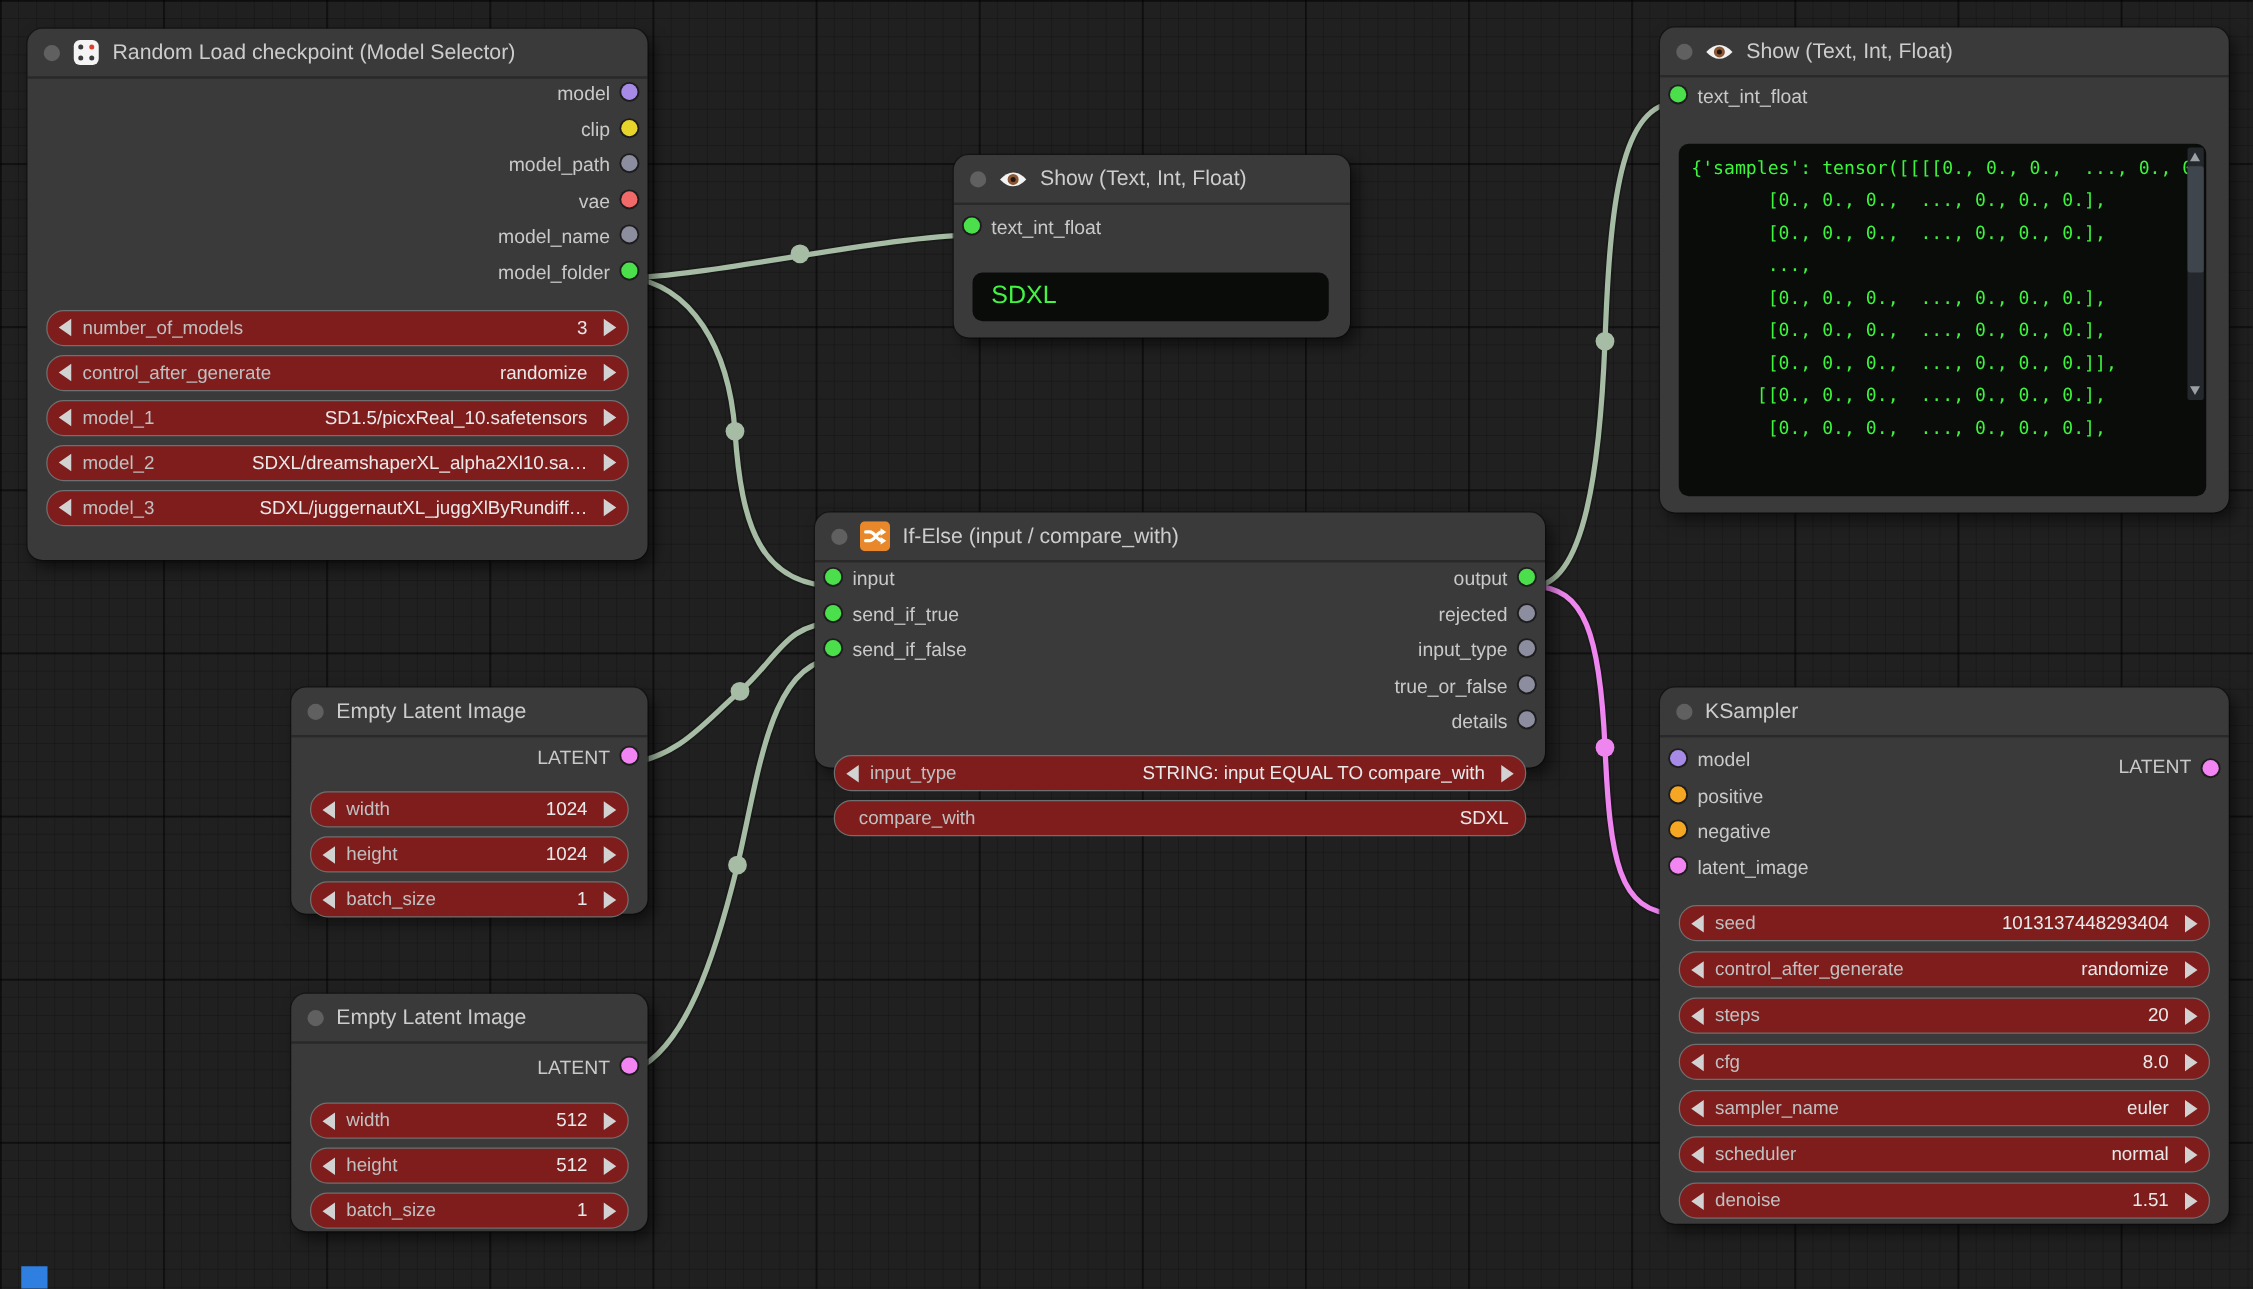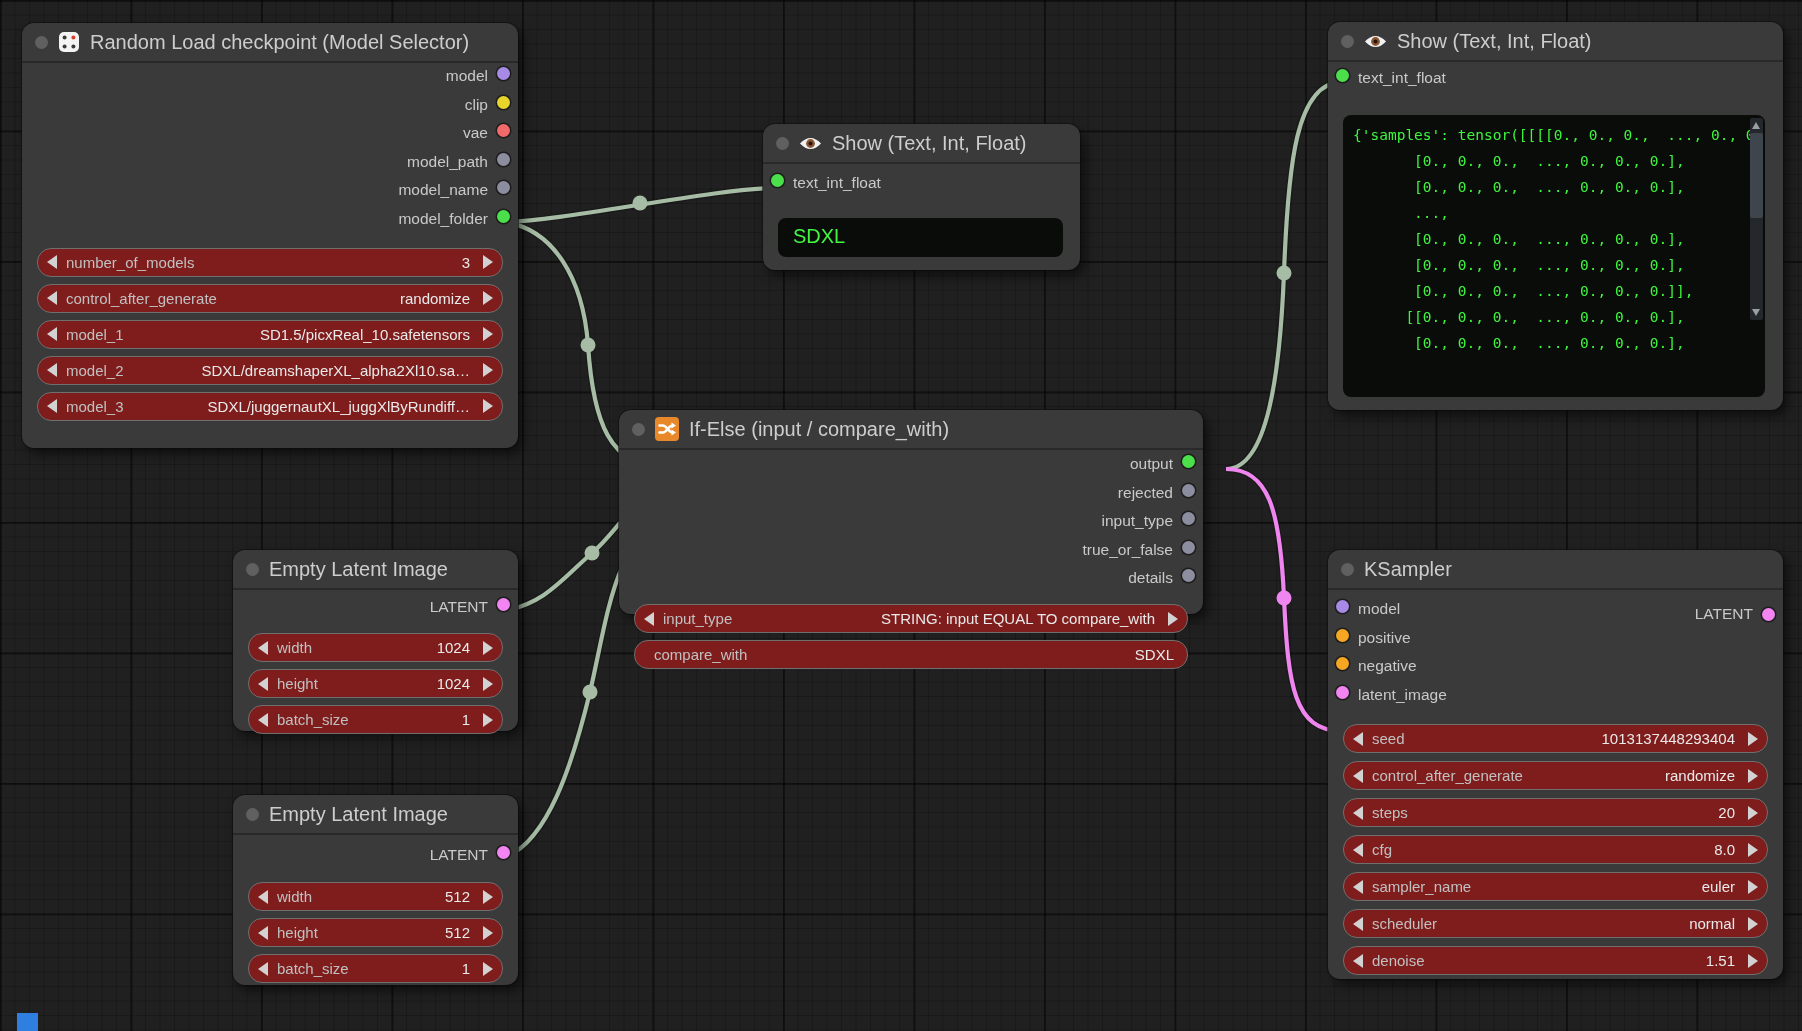--- a/index.html
+++ b/index.html
@@ -11,21 +11,21 @@
       linear-gradient(rgba(0,0,0,.45) 1.5px, transparent 1.5px),
       linear-gradient(90deg, rgba(0,0,0,.45) 1.5px, transparent 1.5px),
       linear-gradient(rgba(0,0,0,.20) 1px, transparent 1px),
       linear-gradient(90deg, rgba(0,0,0,.20) 1px, transparent 1px);
     background-size:130.5px 130.5px,130.5px 130.5px,14.5px 14.5px,14.5px 14.5px;
   }
   .node{position:absolute;background:#3a3a3a;border-radius:12px;
         box-shadow:5px 6px 12px rgba(0,0,0,.55), 0 0 0 1px rgba(15,15,15,.6);
         color:#c9c9c9;}
   .title{height:38px;display:flex;align-items:center;gap:10px;padding:0 13px;
-         border-bottom:2px solid rgba(0,0,0,.28);font-size:20px;color:#cdcdcd;white-space:nowrap;}
+         border-bottom:2px solid rgba(0,0,0,.28);font-size:17px;color:#cdcdcd;white-space:nowrap;}
   .collapse-dot{width:13px;height:13px;border-radius:50%;background:#606060;flex:none;}
   .title-icon{display:flex;align-items:center;flex:none;}
   .rows{display:flex;}
   .col{display:flex;flex-direction:column;flex:1;}
   .row{display:flex;align-items:flex-start;height:28.5px;font-size:15.5px;gap:9px;padding:0 8px;}
   .row.out{justify-content:flex-end;}
   .dot{width:13px;height:13px;border-radius:50%;flex:none;box-shadow:0 0 0 1.5px rgba(20,20,20,.75);}
   .c-purple{background:#a78ae6}.c-yellow{background:#e8d52c}.c-red{background:#f06a6a}
   .c-gray{background:#8d8da0}.c-green{background:#4be04b}.c-pink{background:#f285f2}
   .c-orange{background:#f5a623}
@@ -97,26 +97,26 @@
   <div class="col" style="margin-top:4px;">
     <div class="row out">
         <span>model</span>
         <span class="dot c-purple"></span>
       </div>
     <div class="row out">
         <span>clip</span>
         <span class="dot c-yellow"></span>
       </div>
     <div class="row out">
+        <span>model_path</span>
+        <span class="dot c-gray"></span>
+      </div>
+    <div class="row out">
         <span>vae</span>
         <span class="dot c-red"></span>
-      </div>
-    <div class="row out">
-        <span>model_path</span>
-        <span class="dot c-gray"></span>
       </div>
     <div class="row out">
         <span>model_name</span>
         <span class="dot c-gray"></span>
       </div>
     <div class="row out">
         <span>model_folder</span>
         <span class="dot c-green"></span>
       </div>
   </div>
@@ -205,36 +205,50 @@
       <div>       [0., 0., 0.,  ..., 0., 0., 0.],</div>
     </div>
     <div class="scrollbar">
       <span class="sb-up"></span>
       <span class="sb-thumb"></span>
       <span class="sb-down"></span>
     </div>
   </div>
 </div>
 
-<div class="node" style="left:619px;top:410px;width:584px;height:204px;">
+<div class="node" style="left:652px;top:410px;width:584px;height:204px;">
   <div class="title">
     <span class="collapse-dot"></span>
     <span class="title-icon">
       <svg width="24" height="24" viewBox="0 0 24 24">
           <rect width="24" height="24" rx="4" fill="#e8882a"></rect>
         <path d="M4.5 8.5 h3.2 c4.5 0 5.5 7 10 7" stroke="#fff" stroke-width="2.6" fill="none" stroke-linecap="round"></path>
         <path d="M4.5 15.5 h3.2 c4.5 0 5.5 -7 10 -7" stroke="#fff" stroke-width="2.6" fill="none" stroke-linecap="round"></path>
         <path d="M16.5 5.5 L21 8.5 L16.5 11.5 Z" fill="#fff"></path>
           <path d="M16.5 12.5 L21 15.5 L16.5 18.5 Z" fill="#fff"></path>
         </svg>
     </span>
     <span>If-Else (input / compare_with)</span>
   </div>
   <div class="rows" style="margin-top:5px;">
     <div class="col">
+      <div class="row in">
+          <span class="dot c-green"></span>
+          <span>input</span>
+        </div>
+      <div class="row in">
+          <span class="dot c-green"></span>
+          <span>send_if_true</span>
+        </div>
+      <div class="row in">
+          <span class="dot c-green"></span>
+          <span>send_if_false</span>
+        </div>
+    </div>
+    <div class="col">
       <div class="row out">
           <span>output</span>
           <span class="dot c-green"></span>
         </div>
       <div class="row out">
           <span>rejected</span>
           <span class="dot c-gray"></span>
         </div>
       <div class="row out">
           <span>input_type</span>

